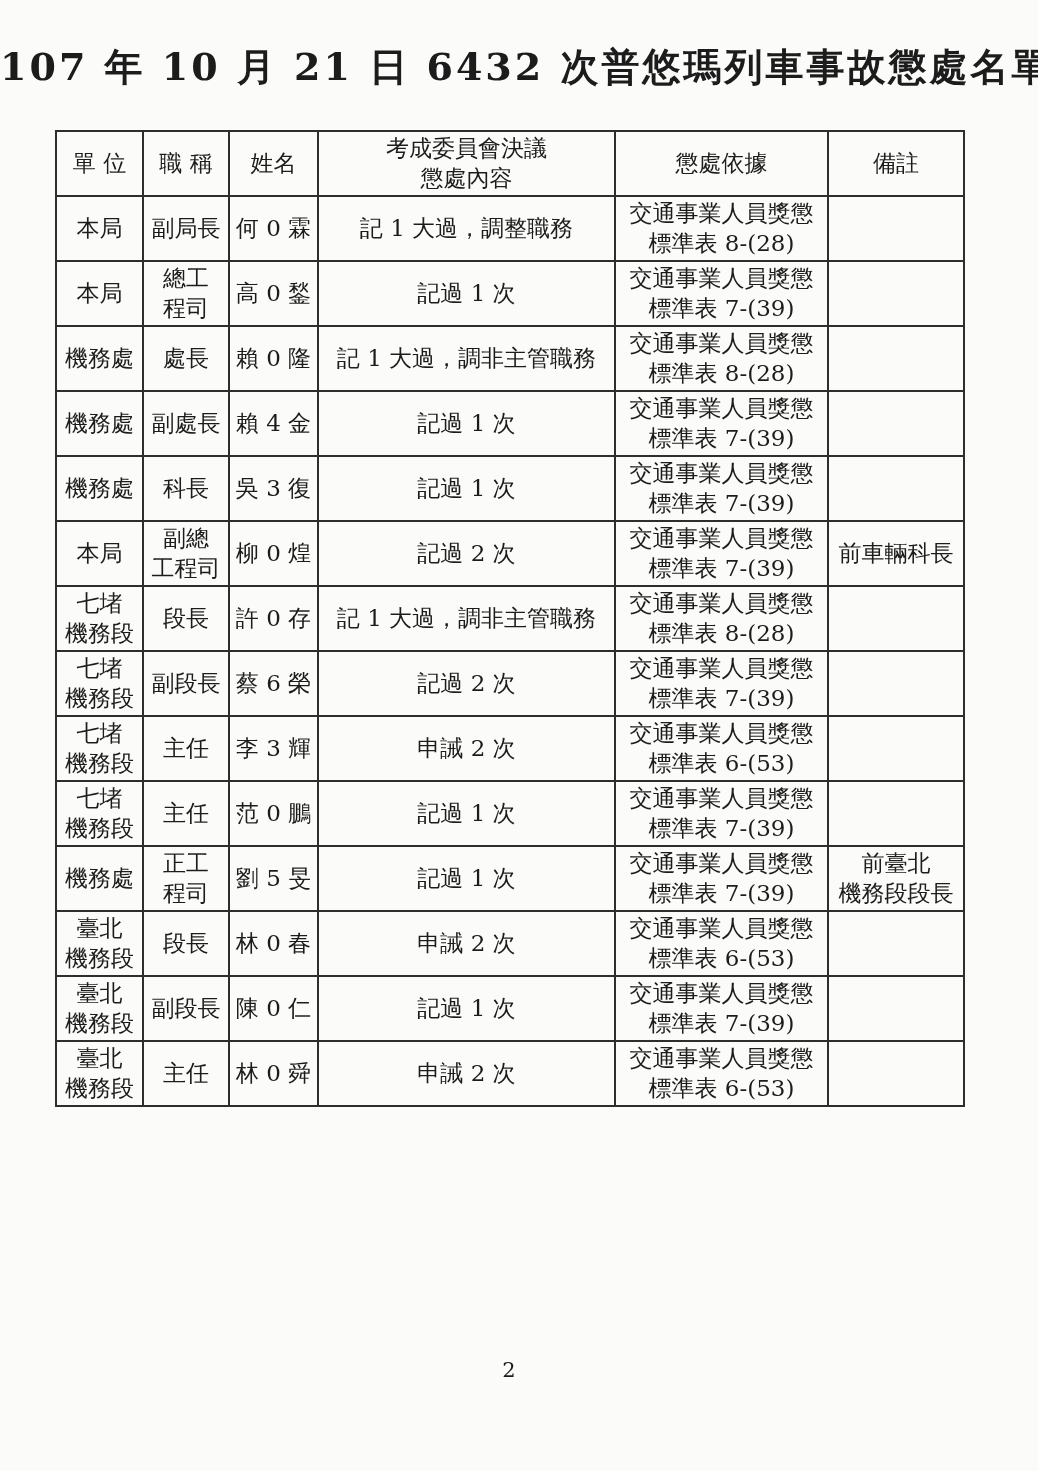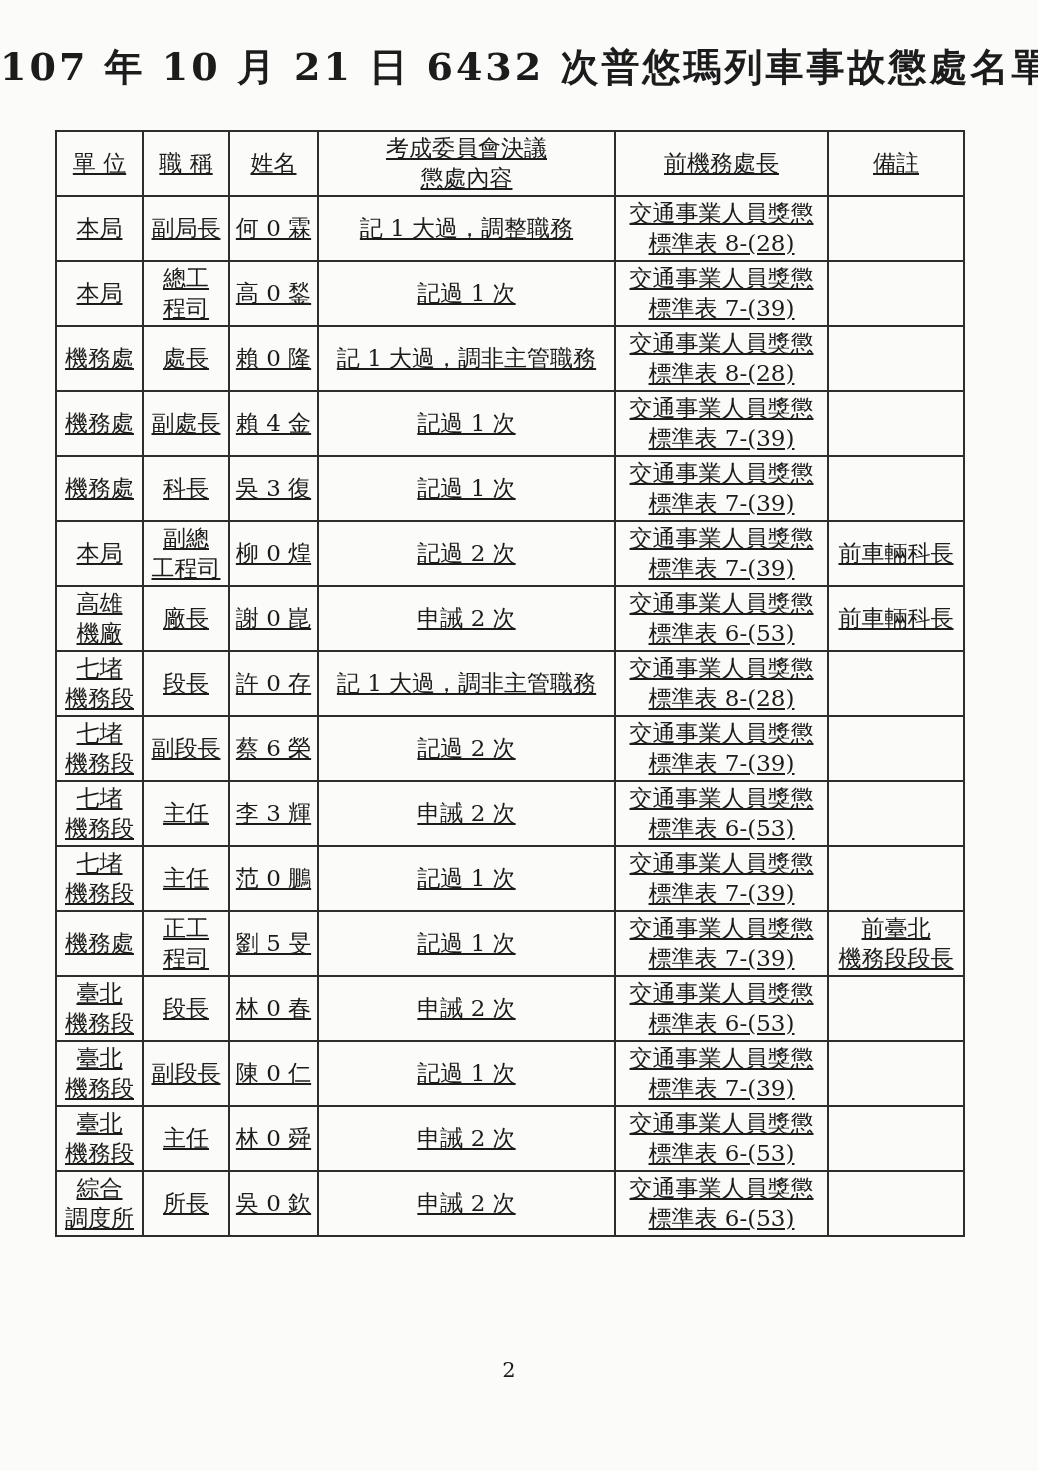--- a/index.html
+++ b/index.html
@@ -36,21 +36,21 @@
     width: 908px;
     border-collapse: collapse;
     table-layout: fixed;
   }
   .discipline col.c-unit   { width: 87px; }
   .discipline col.c-job    { width: 86px; }
   .discipline col.c-name   { width: 89px; }
   .discipline col.c-action { width: 297px; }
   .discipline col.c-basis  { width: 213px; }
   .discipline col.c-note   { width: 136px; }
-  .discipline tr { height: 65px; text-decoration: underline; }
+  .discipline tr { height: 65px; }
   .discipline th, .discipline td {
     border: 2px solid #2e2e2e;
     text-align: center;
     vertical-align: middle;
     white-space: pre-line;
     font-size: 23px;
     line-height: 1.3;
     font-weight: 400;
     padding: 1px 4px;
     overflow: hidden;
@@ -81,21 +81,21 @@
         <col class="c-basis">
         <col class="c-note">
     </colgroup>
     <thead>
       <tr>
         <th>單  位</th>
         <th>職  稱</th>
         <th>姓名</th>
         <th>考成委員會決議
 懲處內容</th>
-        <th>前機務處長</th>
+        <th>懲處依據</th>
         <th>備註</th>
       </tr>
     </thead>
     <tbody>
         <tr>
       <td>本局</td>
       <td>副局長</td>
       <td>何 0 霖</td>
       <td>記 1 大過，調整職務</td>
       <td>交通事業人員獎懲
@@ -143,30 +143,20 @@
       <td>本局</td>
       <td>副總
 工程司</td>
       <td>柳 0 煌</td>
       <td>記過 2 次</td>
       <td>交通事業人員獎懲
 標準表 7-(39)</td>
       <td>前車輛科長</td>
     </tr>
         <tr>
-      <td>高雄
-機廠</td>
-      <td>廠長</td>
-      <td>謝 0 崑</td>
-      <td>申誡 2 次</td>
-      <td>交通事業人員獎懲
-標準表 6-(53)</td>
-      <td>前車輛科長</td>
-    </tr>
-        <tr>
       <td>七堵
 機務段</td>
       <td>段長</td>
       <td>許 0 存</td>
       <td>記 1 大過，調非主管職務</td>
       <td>交通事業人員獎懲
 標準表 8-(28)</td>
       <td></td>
     </tr>
         <tr>
@@ -233,28 +223,18 @@
         <tr>
       <td>臺北
 機務段</td>
       <td>主任</td>
       <td>林 0 舜</td>
       <td>申誡 2 次</td>
       <td>交通事業人員獎懲
 標準表 6-(53)</td>
       <td></td>
     </tr>
-        <tr>
-      <td>綜合
-調度所</td>
-      <td>所長</td>
-      <td>吳 0 欽</td>
-      <td>申誡 2 次</td>
-      <td>交通事業人員獎懲
-標準表 6-(53)</td>
-      <td></td>
-    </tr>
       </tbody>
   </table>
 
   <div class="page-number">2</div>
 
 </div>
 
 </body></html>

